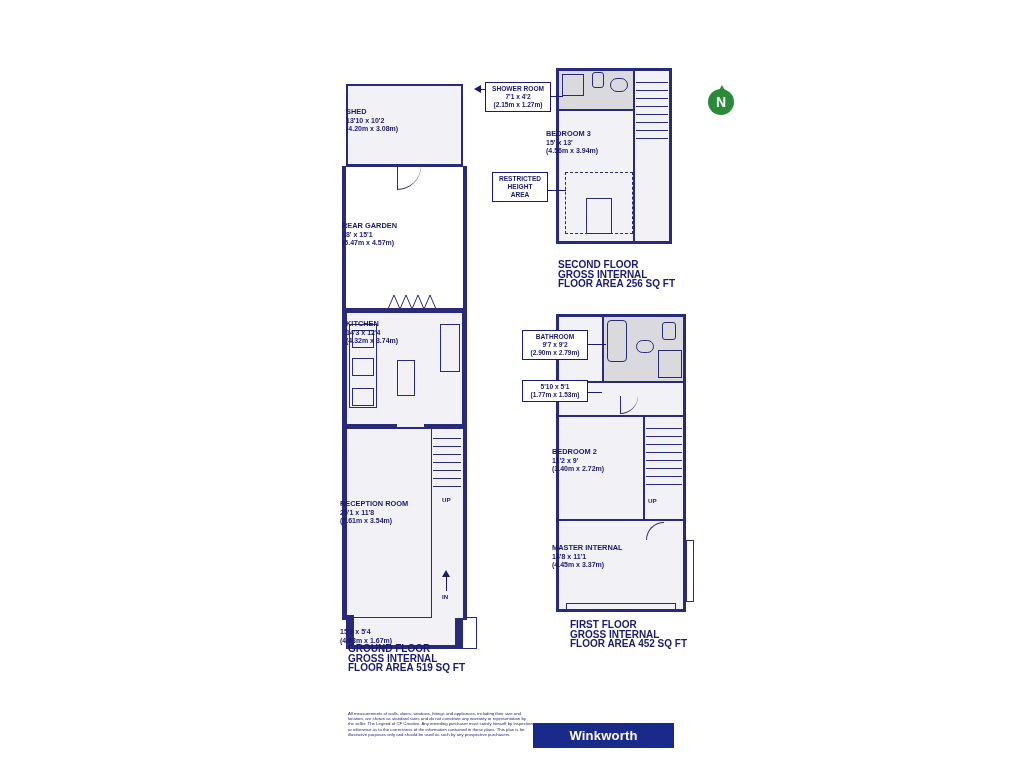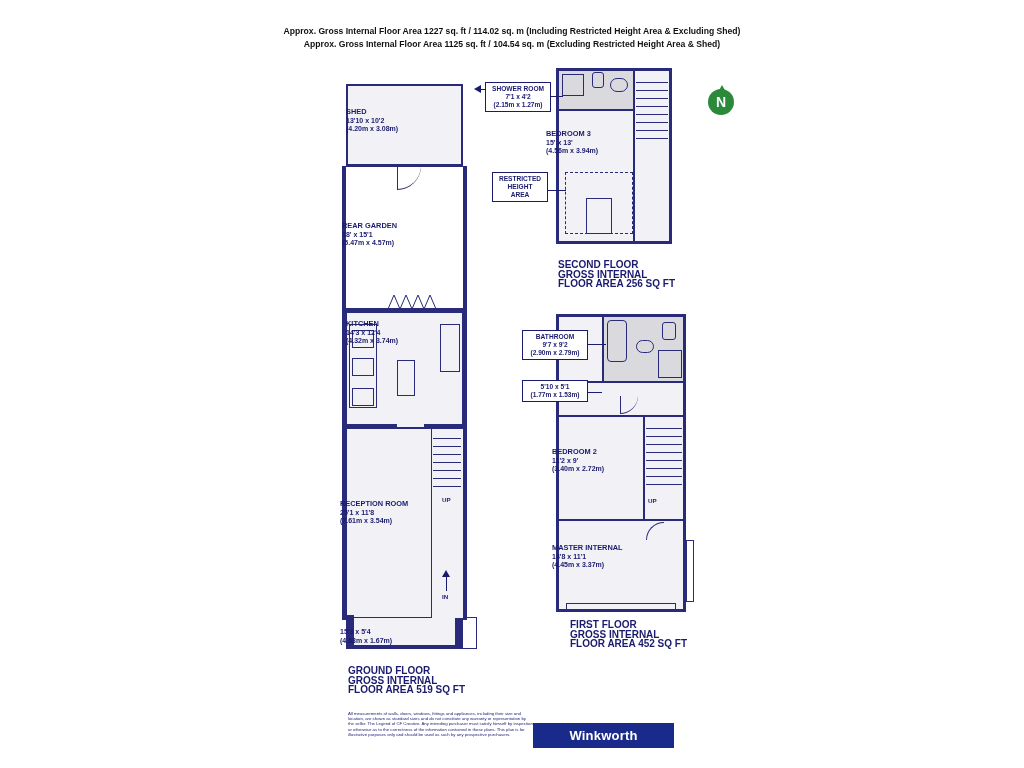--- a/index.html
+++ b/index.html
@@ -33,22 +33,20 @@
 
   
   .disc{position:absolute;left:348px;top:711px;width:185px;font-size:4.3px;line-height:5.2px;color:#1a1a6e;font-weight:400;}
   .logo{position:absolute;left:533px;top:723px;width:141px;height:25px;background:#1a2a8a;color:#ffffff;font-size:13px;font-weight:700;display:flex;align-items:center;justify-content:center;letter-spacing:.2px;}
 </style>
 </head>
 <body>
 
 <div class="root">
 
-  <div class="sub1">Approx. Gross Internal Floor Area 1227 sq. ft / 114.02 sq. m (Including Restricted Height Area &amp; Excluding Shed)</div>
-  <div class="sub2">Approx. Gross Internal Floor Area 1125 sq. ft / 104.54 sq. m (Excluding Restricted Height Area &amp; Shed)</div>
 
   <div>
     <div class="needle" style="left:717px;top:85px;"></div>
     <div class="compass" style="left:708px;top:89px;">
       <span>N</span>
     </div>
   </div>
 
   <div>
 
@@ -129,21 +127,21 @@
 
     <div class="wall" style="left:342px;top:424px;width:55px;height:5px;"></div>
     <div class="wall" style="left:424px;top:424px;width:43px;height:5px;"></div>
 
     <div>
       <svg width="50" height="18" style="position:absolute;left:388px;top:293px;">
         <polyline points="0,16 6,2 12,16 18,2 24,16 30,2 36,16 42,2 48,16" fill="none" stroke="#2a2a7a" stroke-width="1"></polyline>
       </svg>
     </div>
 
-    <div class="cap" style="left:348px;top:666px;">
+    <div class="cap" style="left:348px;top:644px;">
       <span>GROUND FLOOR</span><br>
       <span>GROSS INTERNAL</span><br>
       <span>FLOOR AREA 519 SQ FT</span>
     </div>
   </div>
 
   <div>
     <div class="room" style="left:556px;top:68px;width:116px;height:176px;border-width:2px;"></div>
 
     <div class="grey" style="left:558px;top:70px;width:76px;height:40px;"></div>

